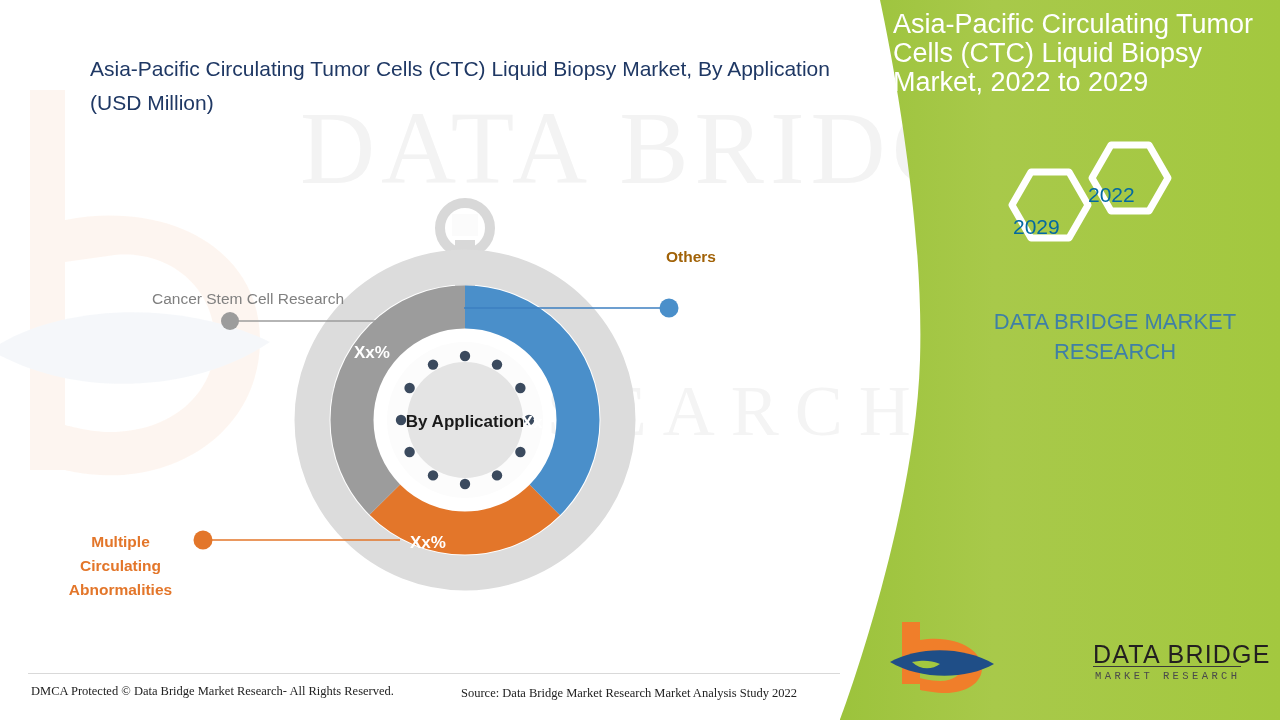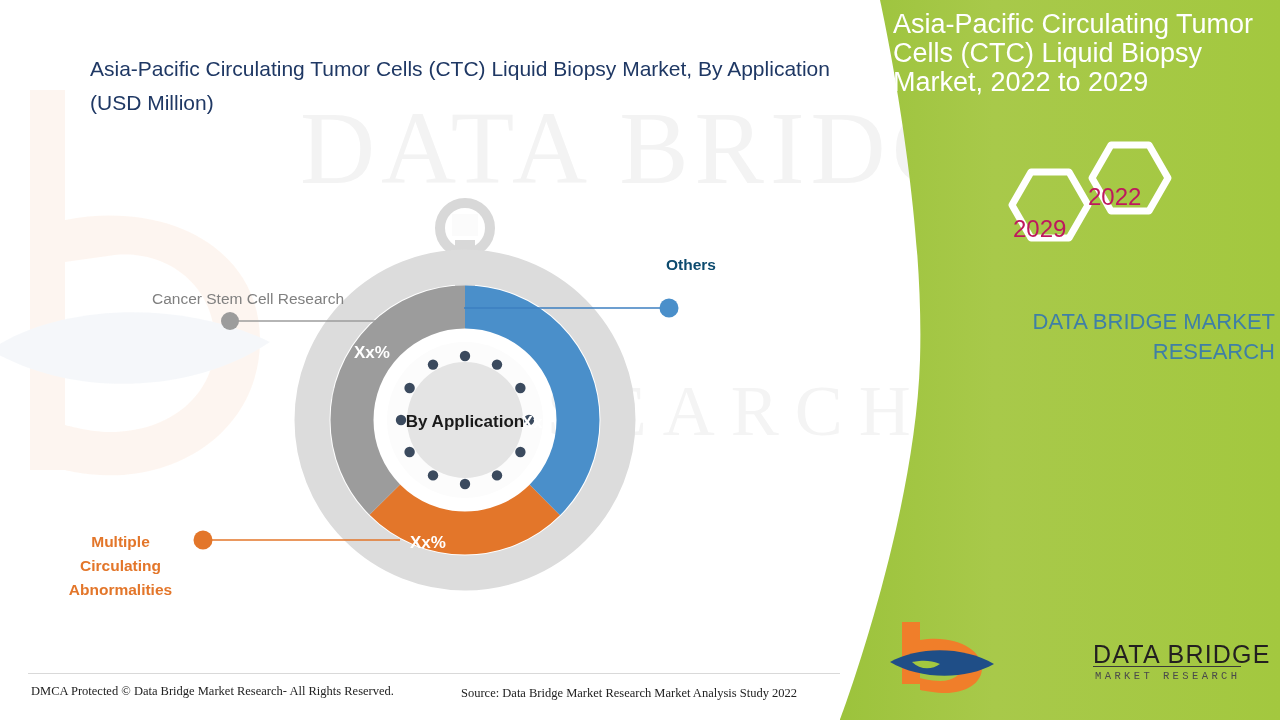--- a/index.html
+++ b/index.html
@@ -30,29 +30,29 @@
   }
   .green-shape{position:absolute;top:0;left:820px;width:460px;height:720px;}
 
   .gp-title{
     position:absolute;top:10px;left:893px;width:370px;
     color:#ffffff;font-size:27px;line-height:29px;text-align:left;
     font-family:"Liberation Sans",sans-serif;font-weight:400;
   }
   .hexwrap{position:absolute;top:140px;left:985px;width:200px;height:130px;}
   .hex-label{
-    position:absolute;color:#be185d;font-size:24px;
+    position:absolute;color:#0369a1;font-size:21px;
     font-family:"Liberation Sans",sans-serif;
   }
   .hex-2022-label{left:103px;top:43px;}
   .hex-2029-label{left:28px;top:75px;}
 
   .dbmr{
     position:absolute;top:307px;left:955px;width:320px;
-    text-align:right;color:#3f7fa6;font-size:22px;line-height:30px;
+    text-align:center;color:#3f7fa6;font-size:22px;line-height:30px;
   }
 
   .logo{position:absolute;left:890px;top:618px;width:215px;height:78px;}
   .logo-main{
     position:absolute;left:1093px;top:640px;
     font-family:"Liberation Sans",sans-serif;
     font-size:25px;letter-spacing:1.2px;color:#231f20;font-weight:400;
     white-space:nowrap;
   }
   .logo-sub{
@@ -75,21 +75,21 @@
   
   .donut{position:absolute;left:280px;top:180px;width:370px;height:420px;}
 
   
   .lbl{position:absolute;font-family:"Liberation Sans",sans-serif;}
   .lbl-cancer{
     left:120px;top:290px;width:230px;color:#808080;font-size:15.5px;
     text-align:left;white-space:nowrap;margin-left:32px;
   }
   .lbl-others{
-    left:666px;top:256px;color:#0c4a6e;font-size:15.5px;font-weight:bold;
+    left:666px;top:248px;color:#a16207;font-size:15.5px;font-weight:bold;
     white-space:nowrap;
   }
   .lbl-mca{
     left:58px;top:530px;width:125px;color:#e3762a;font-size:15.5px;
     font-weight:bold;line-height:24px;text-align:center;
   }
 
   
   .footer-rule{
     position:absolute;left:28px;top:673px;width:812px;height:1px;background:#d9d9d9;

